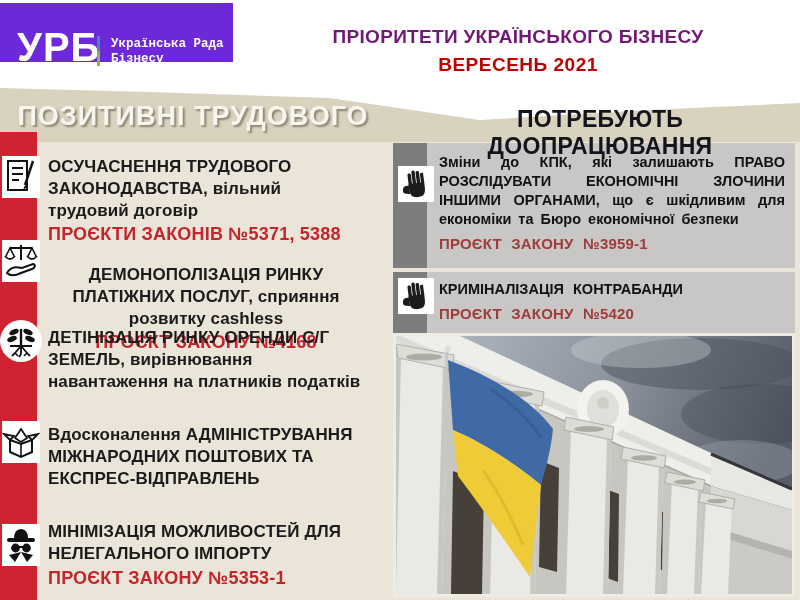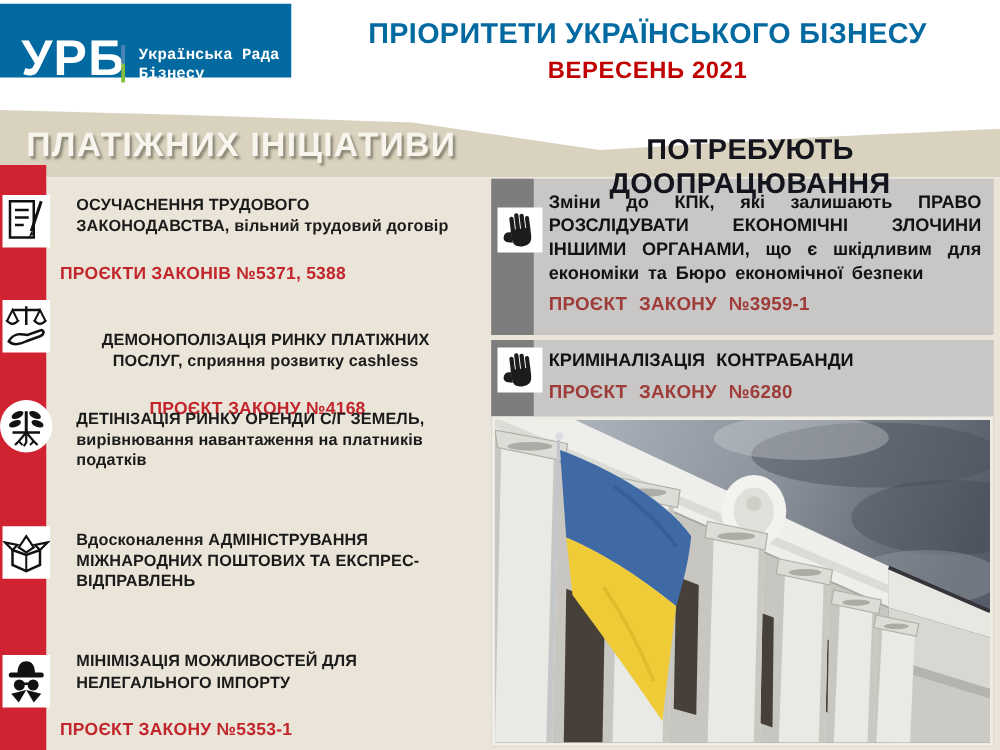--- a/index.html
+++ b/index.html
@@ -5,46 +5,46 @@
   html,body{margin:0;padding:0;}
   .page{
     position:relative; width:800px; height:600px; overflow:hidden;
     background:#eae5d8;
     font-family:"Liberation Sans", sans-serif;
   }
   
   .top-white{position:absolute; left:0; top:0; width:800px; height:142px; background:#ffffff;}
   .band-swoosh{position:absolute; left:0; top:0; width:800px; height:142px; z-index:1;}
   
-  .logo-box{position:absolute; left:0; top:3px; width:233px; height:59px; background:#0369a1; z-index:2;}
+  .logo-box{position:absolute; left:0; top:3px; width:233px; height:59px; background:#6d28d9; z-index:2;}
   .logo-abbr{position:absolute; left:17px; top:22px; color:#ffffff; font-size:40px; font-weight:bold; letter-spacing:1px;}
   .logo-divider{position:absolute; left:97px; top:33px; width:3px; height:30px;}
   .logo-divider .d-top{display:block; width:3px; height:15px; background:#4a85b5;}
   .logo-divider .d-bot{display:block; width:3px; height:15px; background:#84bb41;}
   .logo-name{position:absolute; left:111px; top:34px; color:#ffffff; font-size:12.5px; font-weight:bold; line-height:15px;font-family:Liberation Mono, monospace;}
   
   .titles{position:absolute; left:240px; top:7px; width:556px; text-align:center; z-index:2;}
   .page-title{margin:0; font-size:27px; font-weight:bold; color:#1f4e79; letter-spacing:.4px;}
-  .page-subtitle{margin:6px 0 0 0; font-size:23px; font-weight:bold; color:#0369a1; letter-spacing:.3px;}
+  .page-subtitle{margin:19px 0 0 0; font-size:19px; font-weight:bold; color:#701a75; letter-spacing:.3px;}
   .page-period{margin:6px 0 0 0; font-size:19px; font-weight:bold; color:#c00000; letter-spacing:.5px;}
   
   .left-header{
     position:absolute; left:0; top:101px; width:386px; text-align:center; z-index:3;
     font-size:27px; font-weight:bold; color:#f8f5ee; letter-spacing:1px;
     text-shadow:2px 2px 2px rgba(100,95,80,.65);
   }
   .right-header{
     position:absolute; left:402px; top:106px; width:396px; text-align:center; z-index:3;
     font-size:23px; font-weight:bold; color:#14141d; letter-spacing:.3px;
   }
   
   .red-strip{position:absolute; left:0; top:132px; width:37px; height:468px; background:#d12231; z-index:2;}
   .pos-item{position:absolute; left:48px; width:316px; z-index:3;}
-  .pos-title{font-size:13px; font-weight:bold; color:#1b1b1b; line-height:1.28; letter-spacing:.1px;margin-left:13px;}
-  .pos-law{margin-top:21px; font-size:14px; font-weight:bold; color:#c2262c; letter-spacing:.2px;}
+  .pos-title{font-size:17px; font-weight:bold; color:#1b1b1b; line-height:1.28; letter-spacing:.1px;}
+  .pos-law{margin-top:3px; font-size:18px; font-weight:bold; color:#c2262c; letter-spacing:.2px;}
   .icon-box{position:absolute; left:2px; width:38px; height:42px; background:#ffffff; z-index:3;}
   .icon-circle{position:absolute; left:0px; width:42px; height:42px; background:#ffffff; border-radius:50%; z-index:3;}
   .icon-box svg,.icon-circle svg{display:block; width:100%; height:100%;}
   
   .neg-panel{position:absolute; left:393px; width:402px; background:#c8c7c5; z-index:2;}
   .neg-strip{position:absolute; left:0; top:0; bottom:0; width:34px; background:#7d7d7d;}
   .neg-icon{position:absolute; left:5px; width:36px; height:36px; background:#ffffff;}
   .neg-icon svg{display:block; width:100%; height:100%;}
   .neg-text{position:absolute; left:46px; right:10px; font-size:14.5px; font-weight:bold; color:#121212; line-height:1.32; text-align:justify; word-spacing:3px;}
   .neg-text-single{text-align:left; word-spacing:5px;}
@@ -75,21 +75,21 @@
       <span>Українська Рада</span><br>
       <span>Бізнесу</span>
     </div>
   </div>
 
   <div class="titles">
     <h2 class="page-subtitle">ПРІОРИТЕТИ УКРАЇНСЬКОГО БІЗНЕСУ</h2>
     <div class="page-period">ВЕРЕСЕНЬ 2021</div>
   </div>
 
-  <div class="left-header">ПЛАТІЖНИХ ІНІЦІАТИВИ</div>
+  <div class="left-header">ПОЗИТИВНІ ТРУДОВОГО</div>
   <div class="right-header">ПОТРЕБУЮТЬ ДООПРАЦЮВАННЯ</div>
 
   <div class="red-strip"></div>
 
   <div class="icon-box" style="top:156px;">
     <svg viewBox="0 0 38 42">
       <rect x="6" y="5" width="19" height="29" fill="#fff" stroke="#111" stroke-width="2"></rect>
       <line x1="10" y1="12" x2="21" y2="12" stroke="#111" stroke-width="2"></line>
       <line x1="10" y1="18" x2="21" y2="18" stroke="#111" stroke-width="2"></line>
       <line x1="10" y1="24" x2="17" y2="24" stroke="#111" stroke-width="2"></line>
@@ -189,21 +189,21 @@
           <rect x="10.2" y="7" width="3.6" height="14" rx="1.7"></rect>
           <rect x="14.6" y="4.5" width="3.6" height="16" rx="1.7"></rect>
           <rect x="19.0" y="5.5" width="3.6" height="15" rx="1.7"></rect>
           <rect x="23.4" y="8" width="3.4" height="12" rx="1.6"></rect>
           <path d="M10.2,18 h16.6 v7 q0,8 -8.3,8 q-8.3,0 -8.3,-8 z"></path>
           <path d="M10.5,20 q-6,-1.5 -7,3.5 q-0.6,3.5 3,4.5 l4,1 z"></path>
         </g>
       </svg>
     </div>
     <div class="neg-text neg-text-single" style="top:8px;">КРИМІНАЛІЗАЦІЯ КОНТРАБАНДИ</div>
-    <div class="neg-law" style="top:33px;">ПРОЄКТ ЗАКОНУ №6280</div>
+    <div class="neg-law" style="top:33px;">ПРОЄКТ ЗАКОНУ №5420</div>
   </div>
 
   <div class="photo">
     <svg viewBox="0 0 396 258" preserveAspectRatio="none">
       <defs>
         <linearGradient id="sky" x1="0" y1="0" x2="1" y2="0.25">
           <stop offset="0" stop-color="#b7bec6"></stop>
           <stop offset="0.55" stop-color="#8d949e"></stop>
           <stop offset="1" stop-color="#565d68"></stop>
         </linearGradient>

